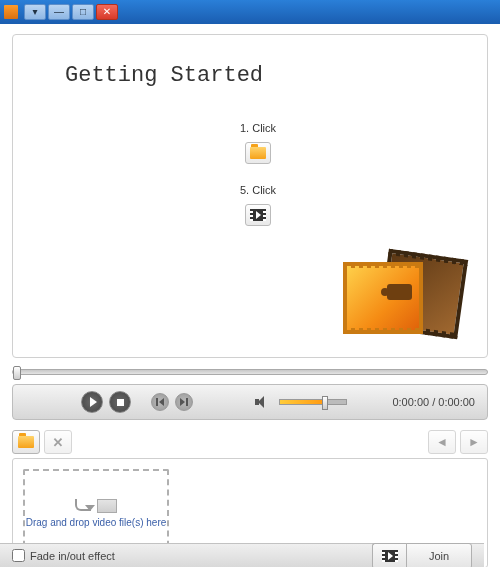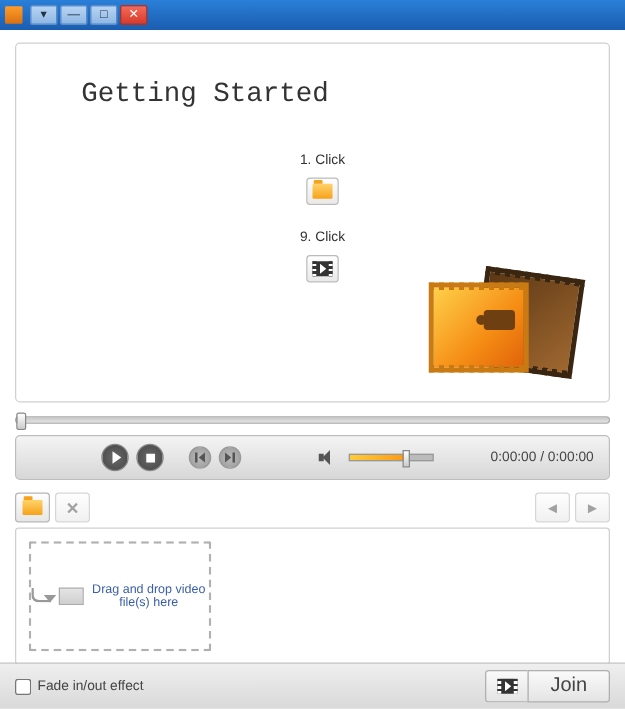--- a/index.html
+++ b/index.html
@@ -31,21 +31,21 @@
   cursor: pointer;
 }
 .titlebar .wbtn.close {
   background: linear-gradient(#f46a5a, #d73a2a);
   color: #fff; border-color: #b2311f;
 }
 
 .content { padding: 10px 12px 0 12px; }
 
 .main-panel {
-  height: 288px;
+  height: 324px;
   border: 1px solid #d0d0d0;
   border-radius: 4px;
   background: #fff;
   padding: 28px 30px 14px 30px;
   position: relative;
 }
 .gs-title {
   font-family: "Courier New", monospace;
   font-size: 22px;
   color: #333;
@@ -211,21 +211,21 @@
 .drop-panel{
   margin-top:2px; height:110px;
   border:1px solid #cfcfcf; border-radius:3px;
   background:#fff;
   padding:10px;
 }
 .drop-zone{
   width:146px; height:88px;
   border:2px dashed #b0b0b0;
   border-radius:2px;
-  display:flex; flex-direction:row;
+  display:flex; flex-direction:column;
   align-items:center; justify-content:center;
   gap:4px; color:#3a5fa8;
   font-size:10px; text-align:center;
   cursor:pointer;
 }
 .drop-arrow{
   width:20px; height:14px; position:relative;
 }
 .drop-arrow::before{
   content:""; position:absolute; left:0; top:0;
@@ -236,22 +236,22 @@
 .drop-arrow::after{
   content:""; position:absolute; left:10px; top:6px;
   border-top:6px solid #999; border-left:5px solid transparent; border-right:5px solid transparent;
 }
 .drop-folder{
   width:20px; height:14px; background:linear-gradient(#e4e4e4,#cfcfcf);
   border:1px solid #aaa;
 }
 
 .bottom-bar{
-  position:absolute; left:0; right:0; bottom:0;
-  height:37px;
+  position:absolute; left:0; right:16px; bottom:0;
+  height:24px;
   background: linear-gradient(#efefef,#d9d9d9);
   border-top:1px solid #c2c2c2;
   display:flex; align-items:center;
   padding:0 12px;
   justify-content:flex-end;
 }
 .fade-check{
   display:flex; align-items:center; gap:5px;
   font-size:11px; color:#444;
 }
@@ -264,21 +264,21 @@
   border:1px solid #b0b0b0; border-right:none;
   border-radius:3px 0 0 3px;
   background: linear-gradient(#fafafa,#e4e4e4);
   display:flex; align-items:center; justify-content:center;
 }
 .join-btn{
   width:66px; height:26px;
   border:1px solid #b0b0b0;
   border-radius:0 3px 3px 0;
   background: linear-gradient(#fafafa,#e4e4e4);
-  font-size:16px; color:#444;
+  font-size:11px; color:#444;
   cursor:pointer;
 }
 </style>
 </head>
 <body>
 
 <div class="titlebar">
   <div class="app-icon"></div>
   <div class="btns">
     <div class="wbtn">▾</div>
@@ -294,21 +294,21 @@
     <div class="gs-title">Getting Started</div>
 
     <div class="step">
       <span>1. Click</span>
       <span class="ibtn">
         <span class="folder-glyph"></span>
       </span>
     </div>
 
     <div class="step">
-      <span>9. Click</span>
+      <span>5. Click</span>
       <span class="ibtn">
         <span class="film-glyph">
             <span class="tri"></span>
           </span>
       </span>
     </div>
 
     <div class="logo-filmstrip">
       <div class="back"></div>
       <div class="front"></div>

